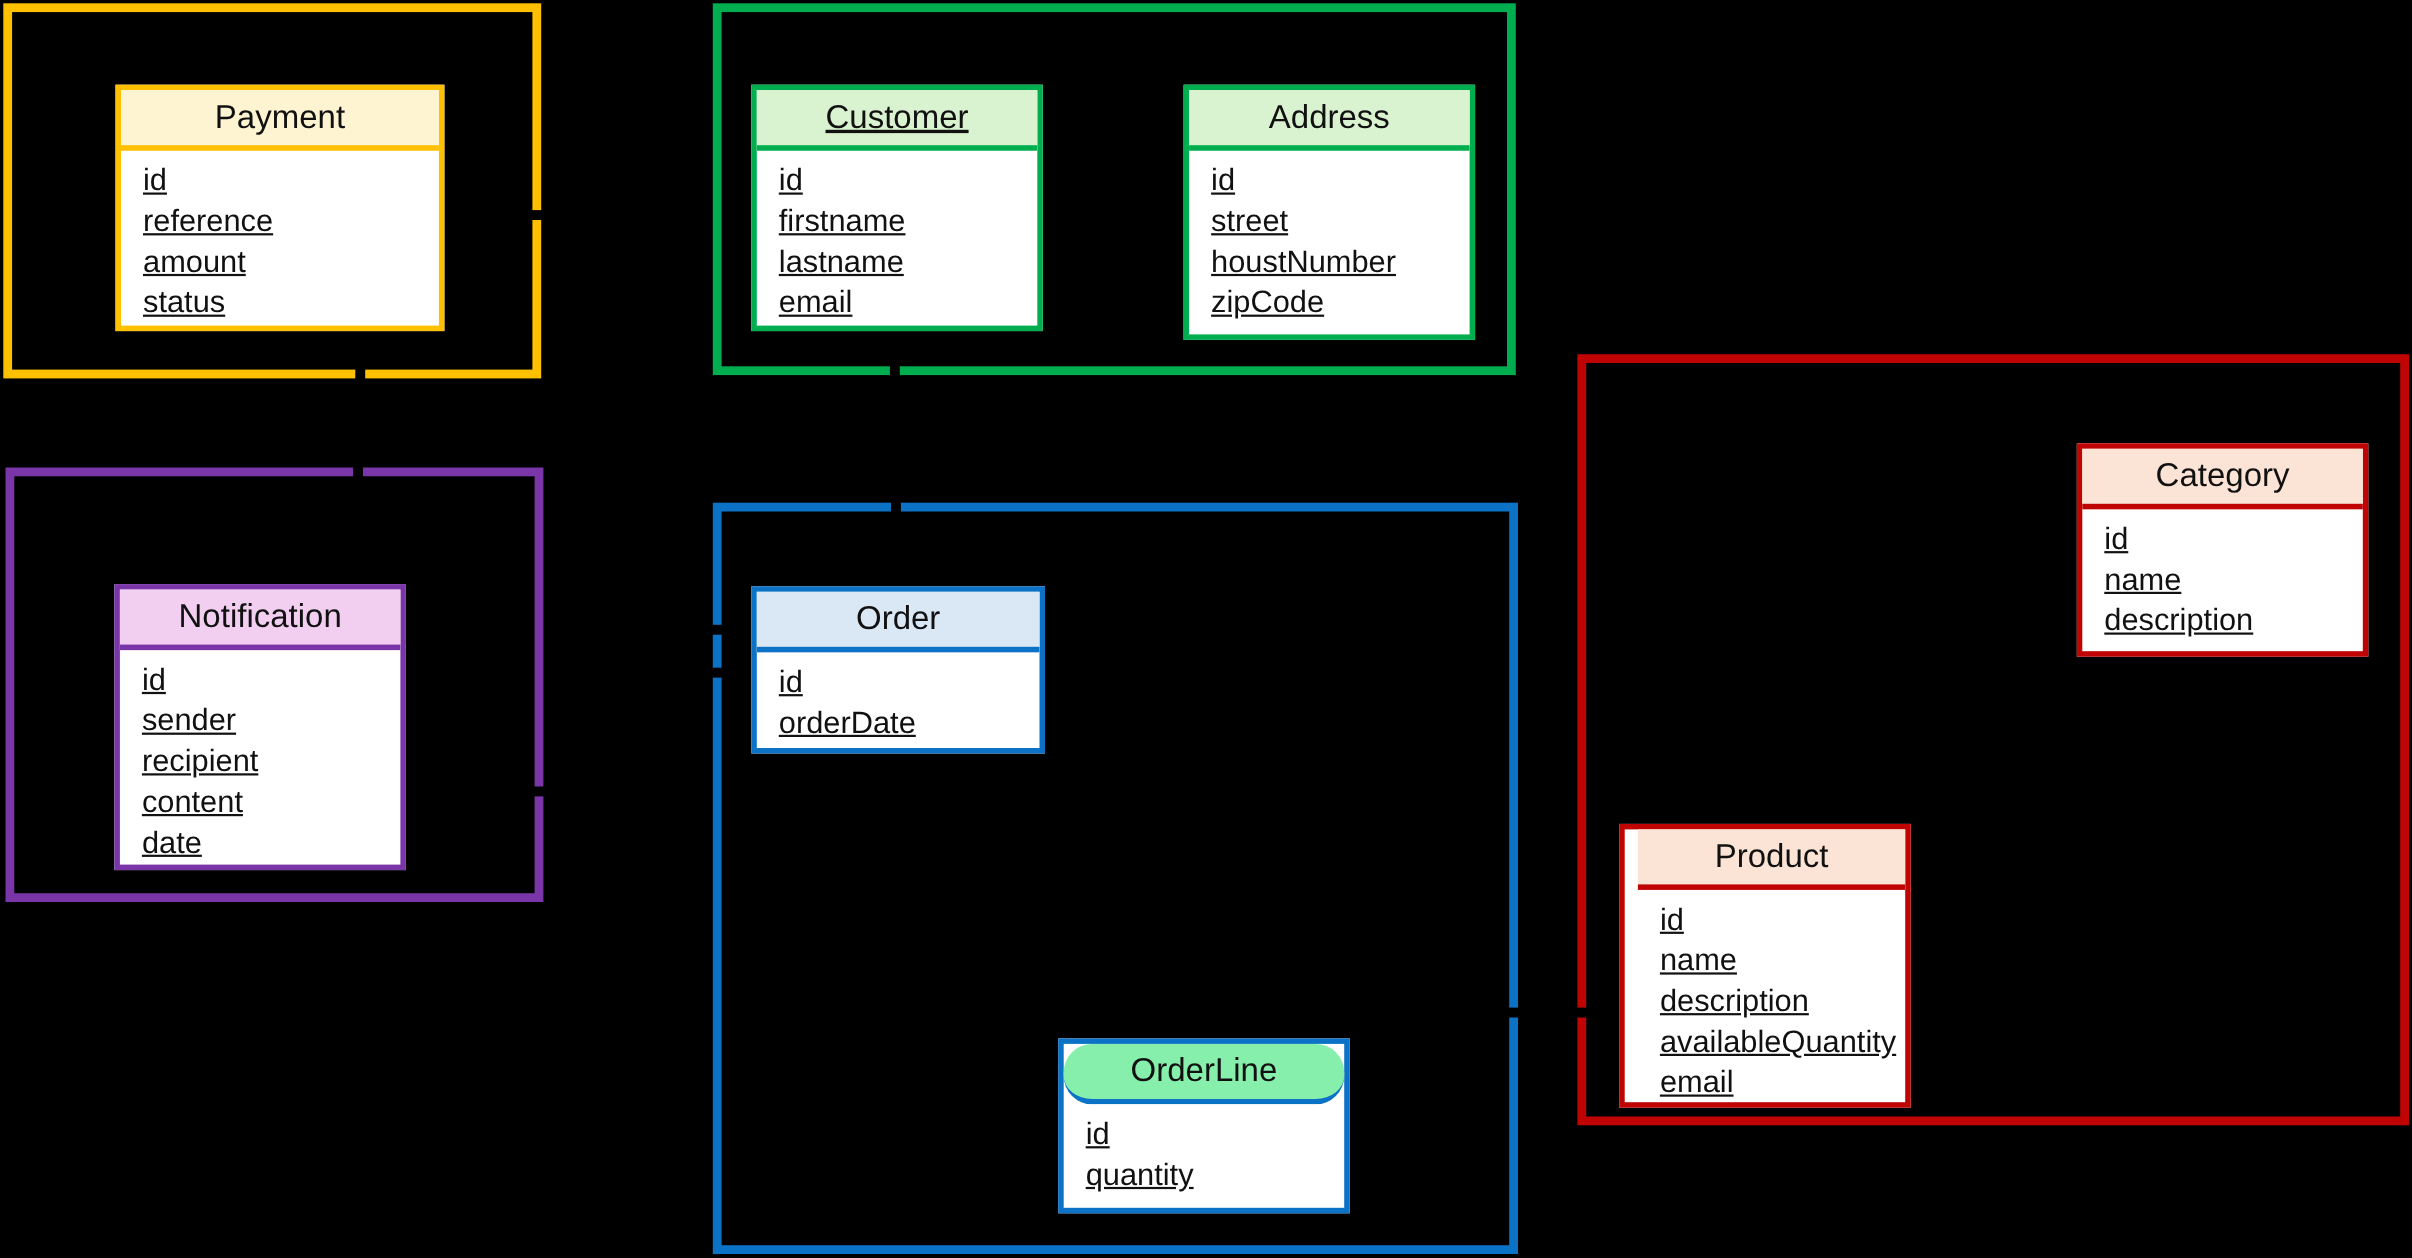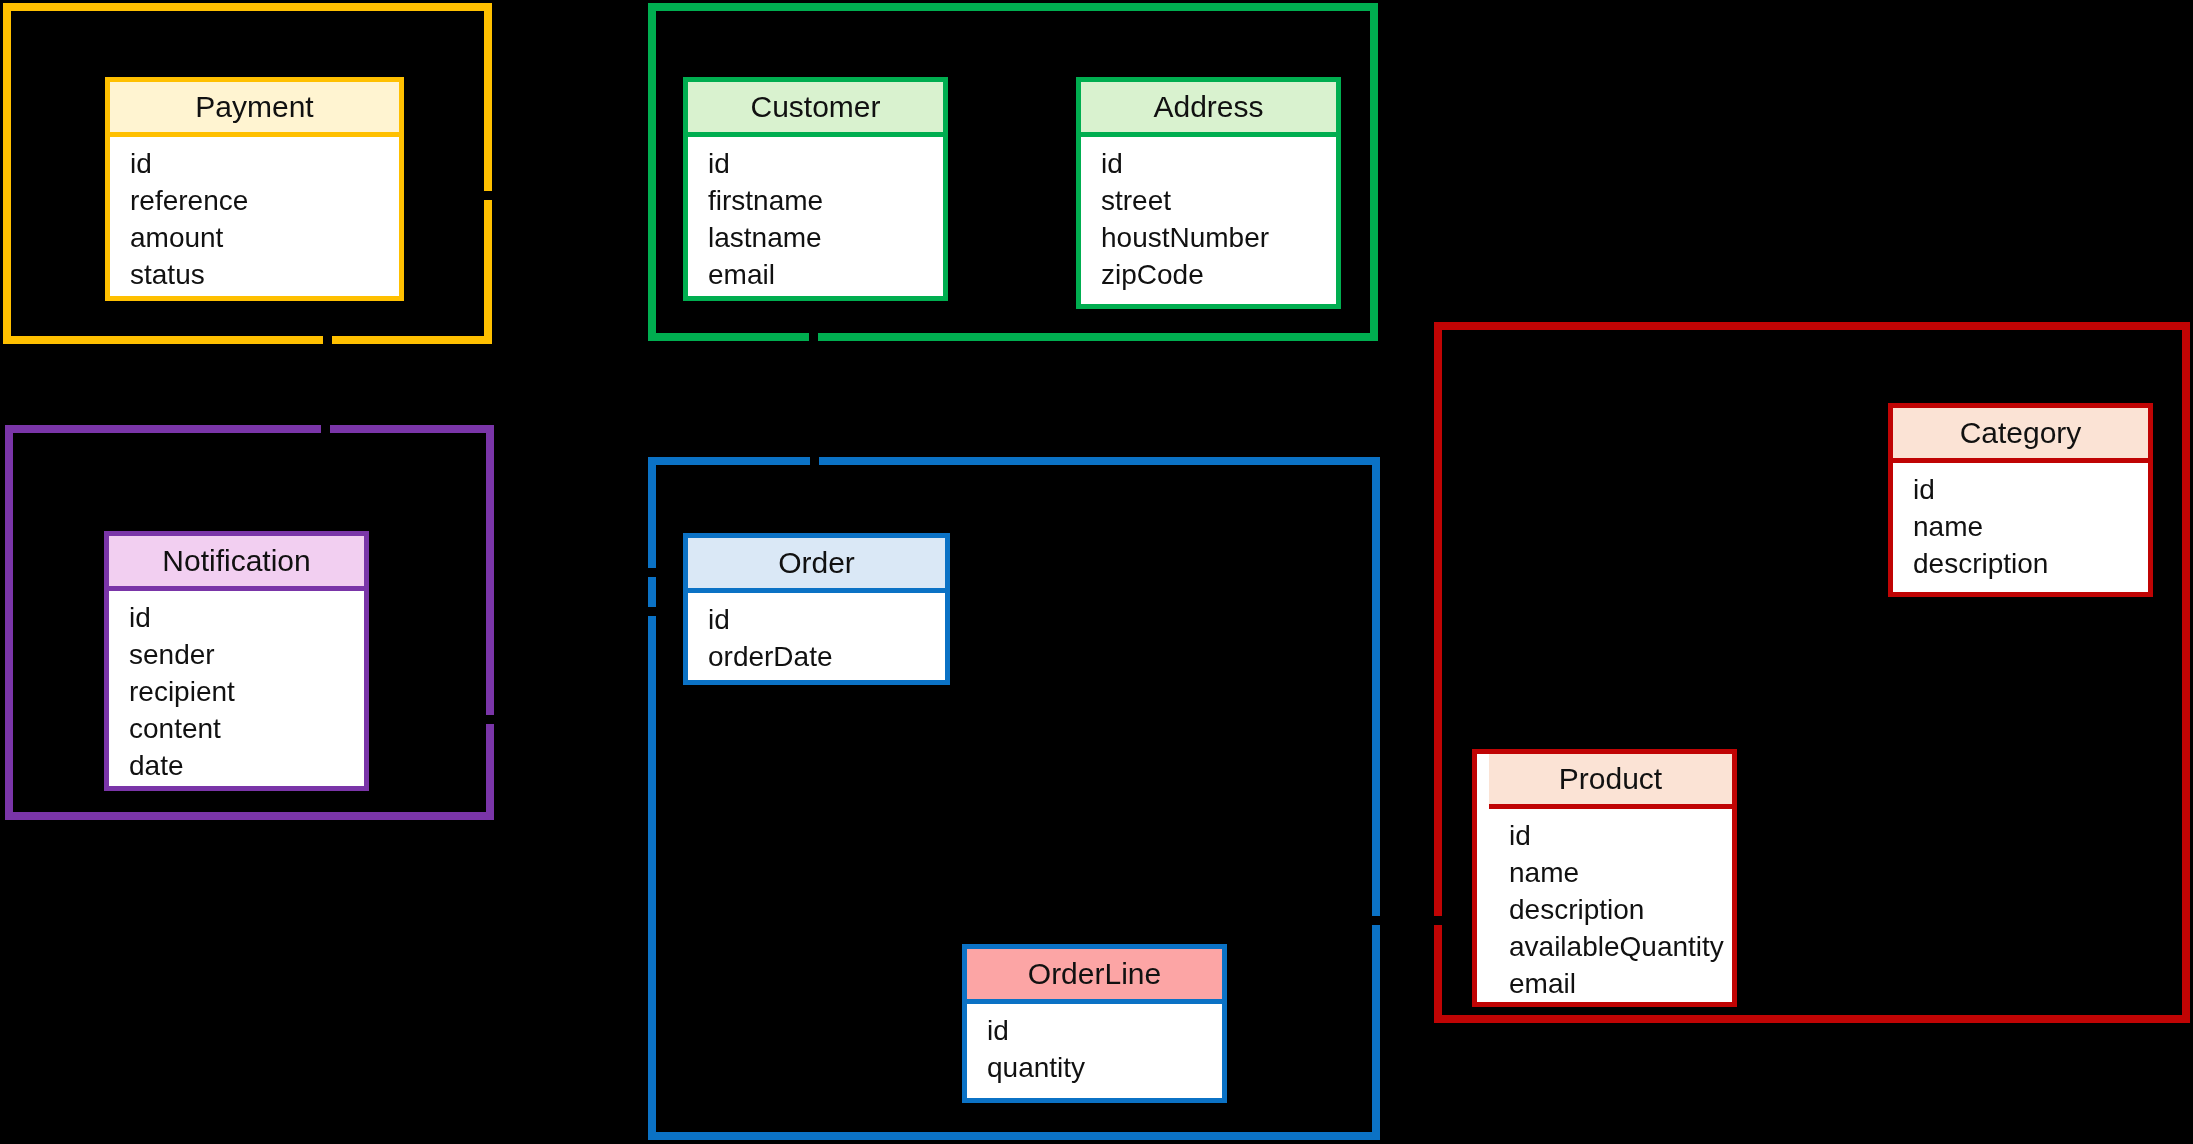--- a/index.html
+++ b/index.html
@@ -39,21 +39,21 @@
     flex:0 0 auto;
   }
   .entity-body{
     flex:1 1 auto;
     padding:8px 6px 0 20px;
     font-size:28px;
     line-height:37px;
     color:#111;
     overflow:hidden;
   }
-  .entity-field{white-space:nowrap;}
+  .entity-field{white-space:nowrap;text-decoration:underline;}
 </style>
 </head>
 <body>
 
 <div id="canvas" style="background: rgb(0, 0, 0);">
     <div class="context" style="left: 3px; top: 3px; width: 489px; height: 341px; border-color: rgb(255, 192, 0);">
       <div class="gap-tick" style="background: rgb(0, 0, 0); width: 12px; height: 9px; top: 180px; right: -10px;"></div>
       <div class="gap-tick" style="background: rgb(0, 0, 0); width: 9px; height: 12px; left: 312px; bottom: -10px;"></div>
     </div>
     <div class="context" style="left: 648px; top: 3px; width: 730px; height: 338px; border-color: rgb(0, 174, 80);">
@@ -75,21 +75,21 @@
     <div class="entity" style="left: 105px; top: 77px; width: 299px; height: 224px; border-color: rgb(255, 192, 0);">
     <div class="entity-header" style="background: rgb(255, 244, 209); border-bottom-color: rgb(255, 192, 0);">Payment</div>
     <div class="entity-body">
         <div class="entity-field">id</div>
         <div class="entity-field">reference</div>
         <div class="entity-field">amount</div>
         <div class="entity-field">status</div>
       </div>
   </div>
     <div class="entity" style="left: 683px; top: 77px; width: 265px; height: 224px; border-color: rgb(0, 174, 80);">
-    <div class="entity-header" style="background: rgb(217, 242, 207); border-bottom-color: rgb(0, 174, 80);">Customer</div>
+    <div class="entity-header" style="background: rgb(217, 242, 207); border-bottom-color: rgb(0, 174, 80); text-decoration: underline;">Customer</div>
     <div class="entity-body">
         <div class="entity-field">id</div>
         <div class="entity-field">firstname</div>
         <div class="entity-field">lastname</div>
         <div class="entity-field">email</div>
       </div>
   </div>
     <div class="entity" style="left: 1076px; top: 77px; width: 265px; height: 232px; border-color: rgb(0, 174, 80);">
     <div class="entity-header" style="background: rgb(217, 242, 207); border-bottom-color: rgb(0, 174, 80);">Address</div>
     <div class="entity-body">
@@ -111,21 +111,21 @@
   </div>
     <div class="entity" style="left: 683px; top: 533px; width: 267px; height: 152px; border-color: rgb(11, 114, 197);">
     <div class="entity-header" style="background: rgb(218, 232, 246); border-bottom-color: rgb(11, 114, 197);">Order</div>
     <div class="entity-body">
         <div class="entity-field">id</div>
         <div class="entity-field">orderDate</div>
         <div class="entity-field">reference</div>
       </div>
   </div>
     <div class="entity" style="left: 962px; top: 944px; width: 265px; height: 159px; border-color: rgb(11, 114, 197);">
-    <div class="entity-header" style="background: #fca5a5; border-bottom-color: rgb(11, 114, 197);">OrderLine</div>
+    <div class="entity-header" style="background: #86efac; border-bottom-color: rgb(11, 114, 197); border-radius: 26px;">OrderLine</div>
     <div class="entity-body">
         <div class="entity-field">id</div>
         <div class="entity-field">quantity</div>
       </div>
   </div>
     <div class="entity" style="left: 1888px; top: 403px; width: 265px; height: 194px; border-color: rgb(192, 4, 4);">
     <div class="entity-header" style="background: rgb(251, 227, 213); border-bottom-color: rgb(192, 4, 4);">Category</div>
     <div class="entity-body">
         <div class="entity-field">id</div>
         <div class="entity-field">name</div>

